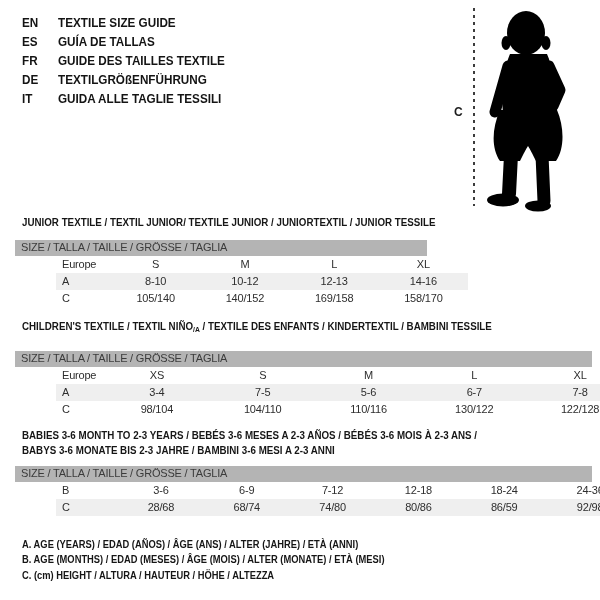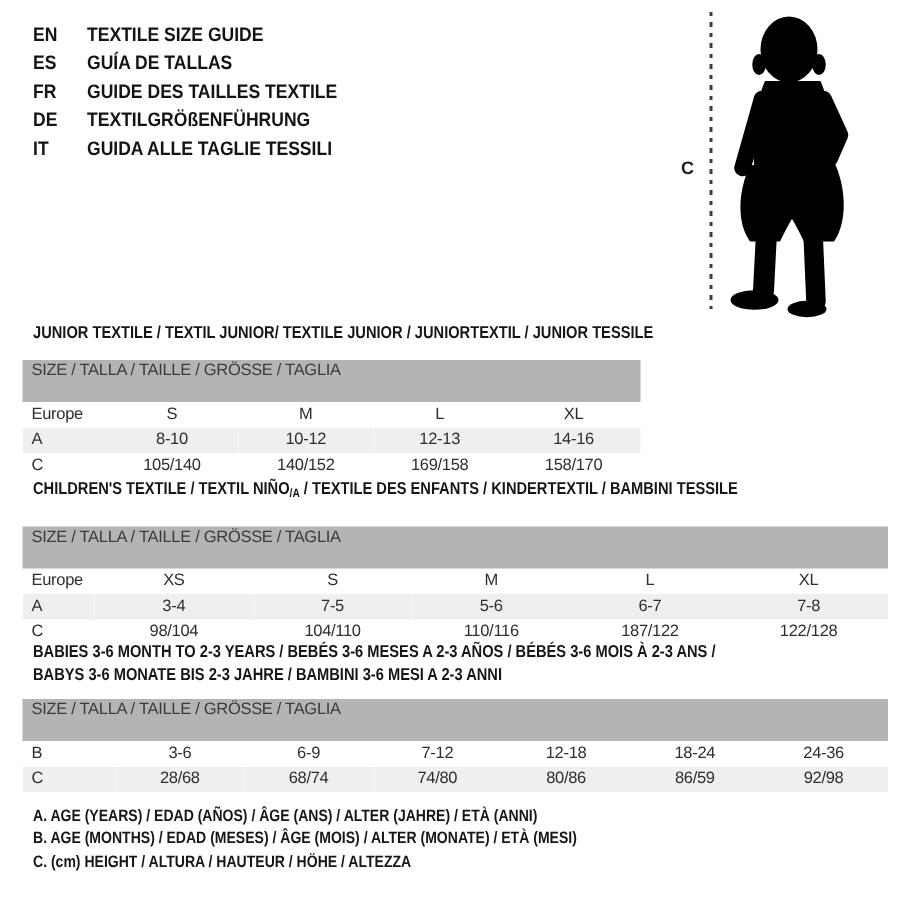--- a/index.html
+++ b/index.html
@@ -28,23 +28,23 @@
   .baby-svg{left:480px;top:0px;width:120px;height:220px;}
 
   
   .sec-title{font:bold 11.5px/13px "Liberation Sans",sans-serif;color:var(--ink);
     transform:scaleX(0.85);transform-origin:0 0;white-space:nowrap;}
   .sec-title .sub{font-size:8px;vertical-align:-2px;}
   .sec-title-2line div{white-space:nowrap;line-height:15px;}
 
   
   .tbl{position:absolute;}
-  .size-bar{background:var(--bar);height:28px;font:11px/14px "Liberation Sans",sans-serif;
+  .size-bar{background:var(--bar);height:16px;font:11px/14px "Liberation Sans",sans-serif;
     color:#3b3b3b;padding-left:6px;letter-spacing:-0.2px;white-space:nowrap;overflow:hidden;}
-  table.grid{border-collapse:collapse;table-layout:fixed;width:100%;}
+  table.grid{border-collapse:collapse;table-layout:fixed;width:100%;margin-left:41px;}
   table.grid td{font:11px/17px "Liberation Sans",sans-serif;letter-spacing:-0.2px;
     color:var(--ink2);text-align:center;padding:0;white-space:nowrap;overflow:hidden;}
   table.grid td.lbl{text-align:left;padding-left:6px;}
   table.grid tr:nth-child(even) td{background:var(--stripe);}
 
   
   .footnotes{left:22px;top:537px;transform:scaleX(0.85);transform-origin:0 0;}
   .footnote{font:bold 11px/15.4px "Liberation Sans",sans-serif;color:var(--ink);white-space:nowrap;}
 </style>
 </head>
@@ -157,21 +157,21 @@
       <td>7-5</td>
       <td>5-6</td>
       <td>6-7</td>
       <td>7-8</td>
     </tr>
     <tr>
       <td class="lbl">C</td>
       <td>98/104</td>
       <td>104/110</td>
       <td>110/116</td>
-      <td>187/122</td>
+      <td>130/122</td>
       <td>122/128</td>
     </tr>
   </tbody>
     </table>
 </div>
 
 <div class="abs sec-title sec-title-2line" style="left:22px;top:428px;">
   <div>BABIES 3-6 MONTH TO 2-3 YEARS / BEBÉS 3-6 MESES A 2-3 AÑOS / BÉBÉS 3-6 MOIS À 2-3 ANS /</div>
   <div>BABYS 3-6 MONATE BIS 2-3 JAHRE / BAMBINI 3-6 MESI A 2-3 ANNI</div>
 </div>

